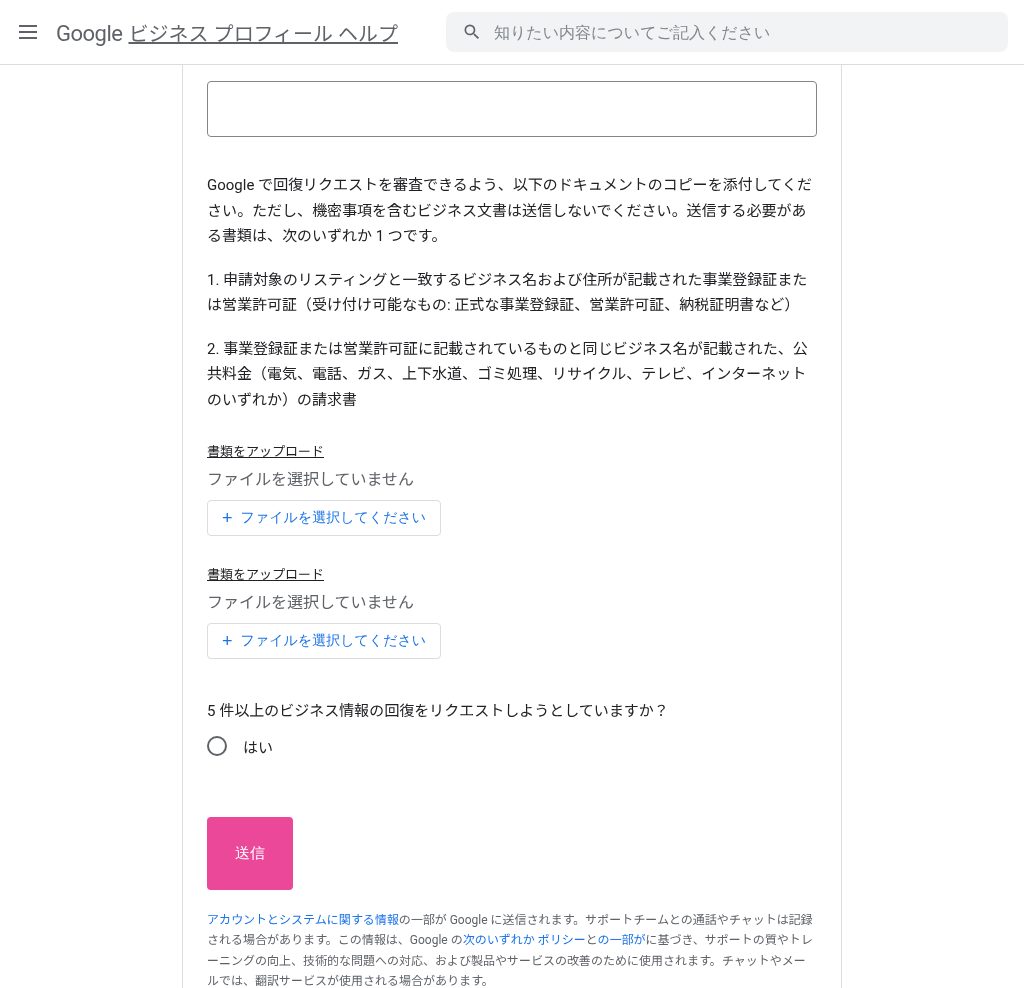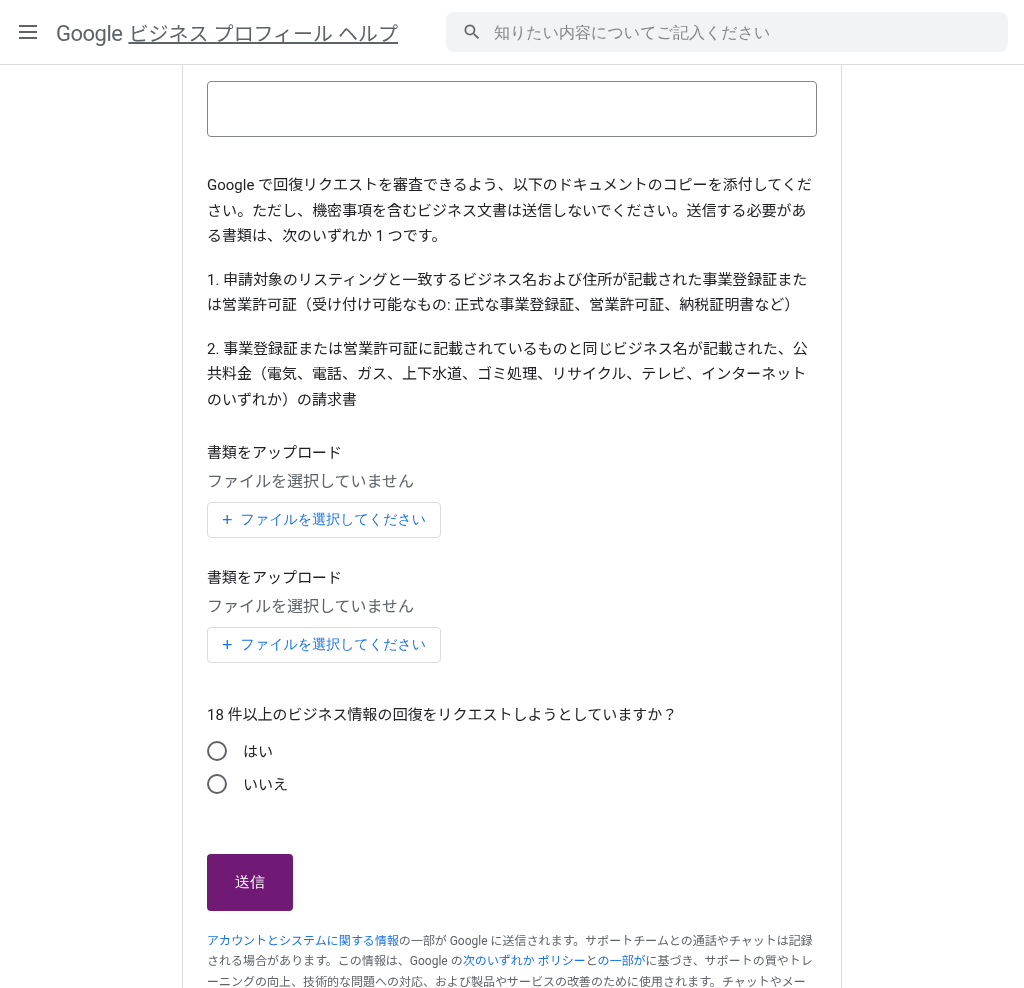--- a/index.html
+++ b/index.html
@@ -17,31 +17,31 @@
     .search-input::placeholder { color: #80868b; }
     
     .container { max-width: 920px; margin: 0 auto; display: flex; justify-content: center; }
     .card { width: 660px; border: 1px solid #dadce0; border-top: none; padding: 0 24px 24px 24px; }
     
     .textarea-box { border: 1px solid #80868b; border-radius: 4px; height: 56px; margin-bottom: 36px; margin-top: 16px; }
     
     .body-text { font-size: 15px; line-height: 1.7; color: #202124; margin-bottom: 18px; }
     
     .upload-section { margin-top: 28px; margin-bottom: 14px; }
-    .upload-label { font-size: 15px; color: #202124; margin-bottom: 6px; }
+    .upload-label { font-size: 13px; color: #202124; margin-bottom: 6px; text-decoration: underline; }
     .upload-status { font-size: 16px; color: #5f6368; margin-bottom: 10px; }
     .upload-btn { display: inline-flex; align-items: center; border: 1px solid #dadce0; border-radius: 4px; padding: 8px 14px; color: #1a73e8; font-size: 14px; cursor: pointer; background: #fff; gap: 8px; }
     .plus { font-size: 18px; color: #1a73e8; font-weight: 400; line-height: 1; }
     
     .question { font-size: 15px; margin-top: 40px; margin-bottom: 16px; }
-    .radio-row { display: flex; align-items: flex-end; gap: 16px; margin-bottom: 12px; }
+    .radio-row { display: flex; align-items: flex-start; gap: 16px; margin-bottom: 12px; }
     .radio-circle { width: 20px; height: 20px; border: 2px solid #5f6368; border-radius: 50%; cursor: pointer; flex-shrink: 0; }
     .radio-label { font-size: 15px; }
     
-    .submit-btn { background: #701a75; color: #fff; border: none; padding: 19px 28px; font-size: 15px; font-weight: 500; border-radius: 4px; cursor: pointer; margin-top: 48px; }
+    .submit-btn { background: #ec4899; color: #fff; border: none; padding: 27px 28px; font-size: 15px; font-weight: 500; border-radius: 4px; cursor: pointer; margin-top: 48px; }
     
     .footer-text { font-size: 12px; color: #5f6368; line-height: 1.7; margin-top: 20px; }
     .footer-link { color: #1a73e8; text-decoration: none; cursor: pointer; text-align: center; }
   </style>
 </head>
 <body>
 
 <div class="header">
   <div class="menu-icon">
     <span></span>
@@ -81,28 +81,24 @@
     
     <div class="upload-section">
       <div class="upload-label">書類をアップロード</div>
       <div class="upload-status">ファイルを選択していません</div>
       <button class="upload-btn">
         <span class="plus">+</span>
         <span>ファイルを選択してください</span>
       </button>
     </div>
     
-    <div class="question">18 件以上のビジネス情報の回復をリクエストしようとしていますか？</div>
+    <div class="question">5 件以上のビジネス情報の回復をリクエストしようとしていますか？</div>
     <div class="radio-row">
       <div class="radio-circle"></div>
       <span class="radio-label">はい</span>
-    </div>
-    <div class="radio-row">
-      <div class="radio-circle"></div>
-      <span class="radio-label">いいえ</span>
     </div>
     
     <button class="submit-btn">送信</button>
     
     <p class="footer-text">
       <a class="footer-link">アカウントとシステムに関する情報</a><span>の一部が Google に送信されます。サポートチームとの通話やチャットは記録される場合があります。この情報は、Google の</span><a class="footer-link">次のいずれか ポリシー</a><span>と</span><a class="footer-link">の一部が</a><span>に基づき、サポートの質やトレーニングの向上、技術的な問題への対応、および製品やサービスの改善のために使用されます。チャットやメールでは、翻訳サービスが使用される場合があります。</span>
     </p>
   </div>
 </div>
 

